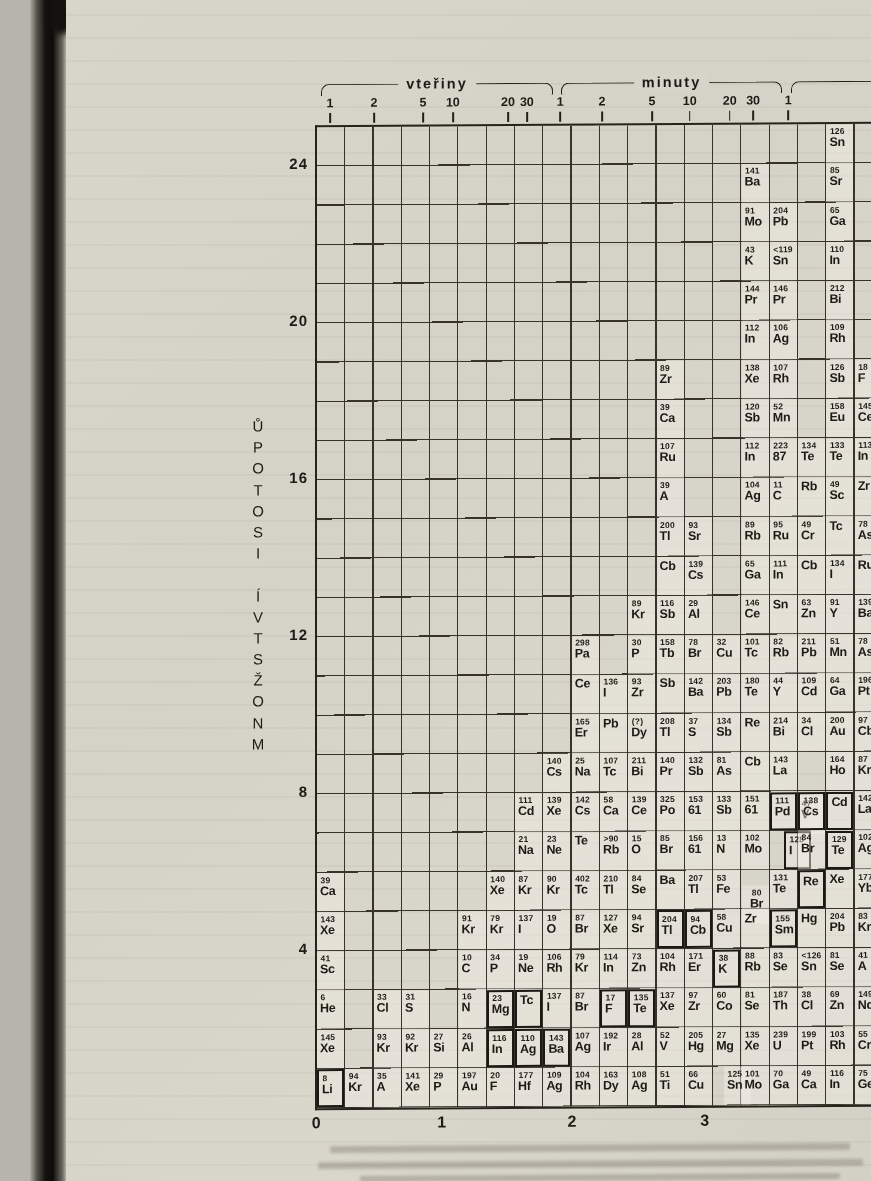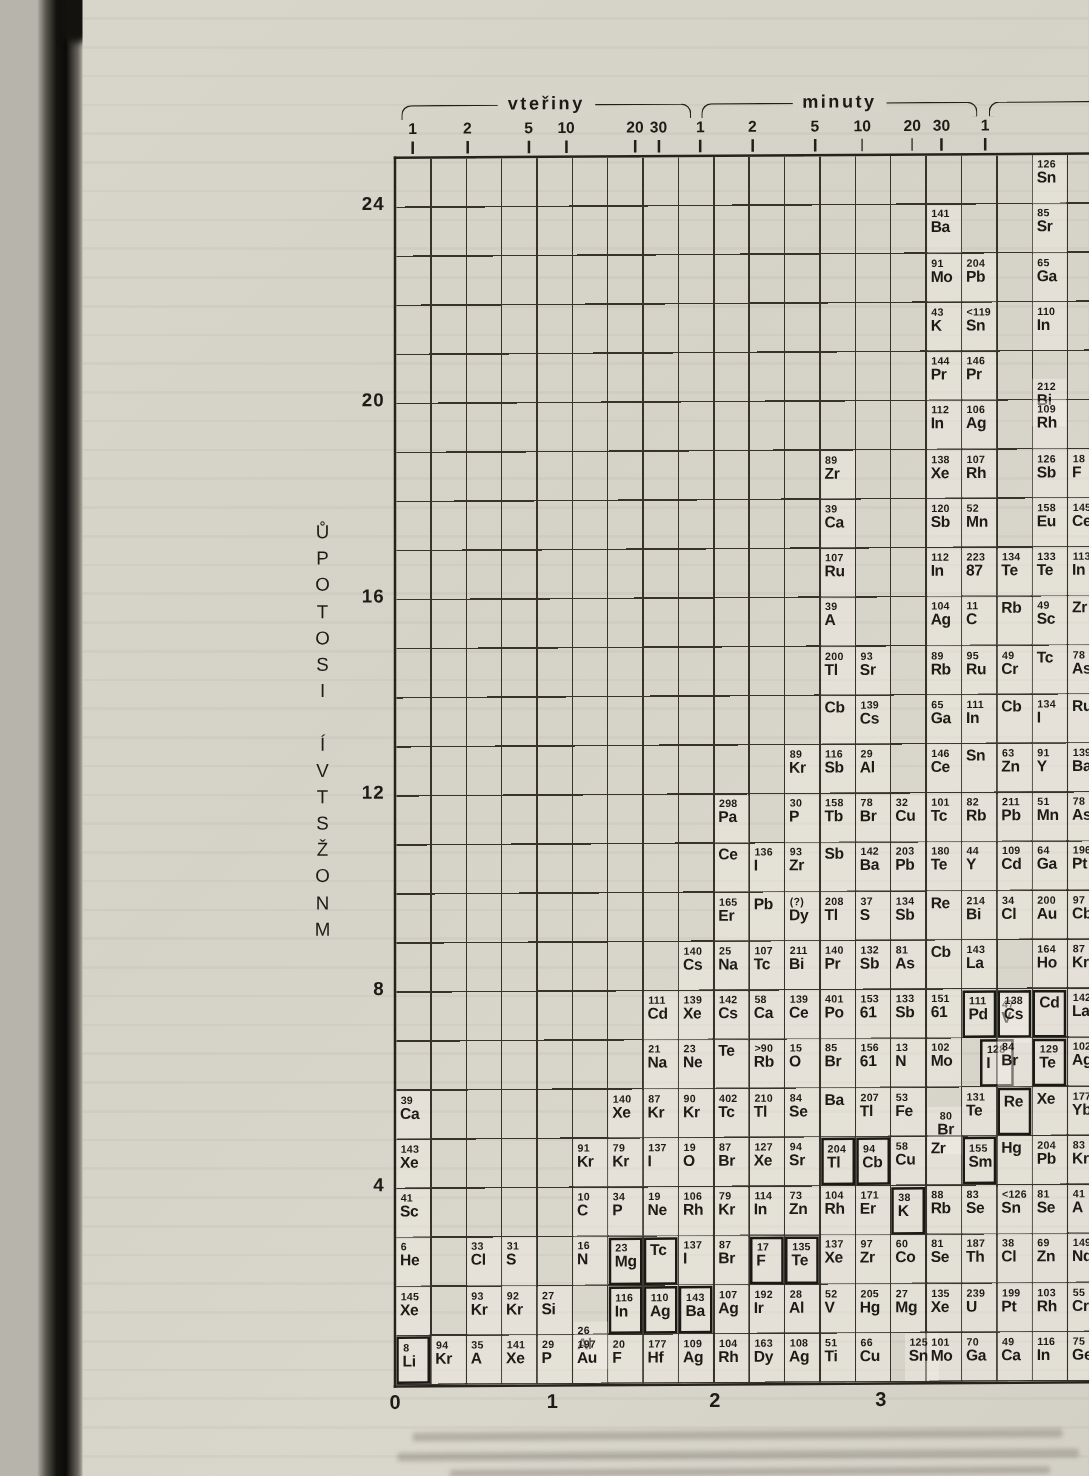--- a/index.html
+++ b/index.html
@@ -171,21 +171,21 @@
             <span class="s">In</span>
           </div>
           <div class="cell" style="left: 424.5px; top: 157.56px;">
             <span class="m">144</span>
             <span class="s">Pr</span>
           </div>
           <div class="cell" style="left: 452.8px; top: 157.56px;">
             <span class="m">146</span>
             <span class="s">Pr</span>
           </div>
-          <div class="cell" style="left: 509.4px; top: 157.56px; margin-top: 21px;">
+          <div class="cell" style="left: 509.4px; top: 157.56px;">
             <span class="m">212</span>
             <span class="s">Bi</span>
           </div>
           <div class="cell" style="left: 424.5px; top: 196.8px;">
             <span class="m">112</span>
             <span class="s">In</span>
           </div>
           <div class="cell" style="left: 452.8px; top: 196.8px;">
             <span class="m">106</span>
             <span class="s">Ag</span>
@@ -560,21 +560,21 @@
           </div>
           <div class="cell" style="left: 283px; top: 667.68px;">
             <span class="m">58</span>
             <span class="s">Ca</span>
           </div>
           <div class="cell" style="left: 311.3px; top: 667.68px;">
             <span class="m">139</span>
             <span class="s">Ce</span>
           </div>
           <div class="cell" style="left: 339.6px; top: 667.68px;">
-            <span class="m">401</span>
+            <span class="m">325</span>
             <span class="s">Po</span>
           </div>
           <div class="cell" style="left: 367.9px; top: 667.68px;">
             <span class="m">153</span>
             <span class="s">61</span>
           </div>
           <div class="cell" style="left: 396.2px; top: 667.68px;">
             <span class="m">133</span>
             <span class="s">Sb</span>
           </div>
@@ -919,21 +919,21 @@
             <span class="s">Kr</span>
           </div>
           <div class="cell" style="left: 84.9px; top: 903.12px;">
             <span class="m">92</span>
             <span class="s">Kr</span>
           </div>
           <div class="cell" style="left: 113.2px; top: 903.12px;">
             <span class="m">27</span>
             <span class="s">Si</span>
           </div>
-          <div class="cell" style="left: 141.5px; top: 903.12px; margin-top: 28px;">
+          <div class="cell" style="left: 141.5px; top: 903.12px;">
             <span class="m">26</span>
             <span class="s">Al</span>
           </div>
           <div class="cell bold" style="left: 169.8px; top: 903.12px;">
             <span class="m">116</span>
             <span class="s">In</span>
           </div>
           <div class="cell bold" style="left: 198.1px; top: 903.12px;">
             <span class="m">110</span>
             <span class="s">Ag</span>

